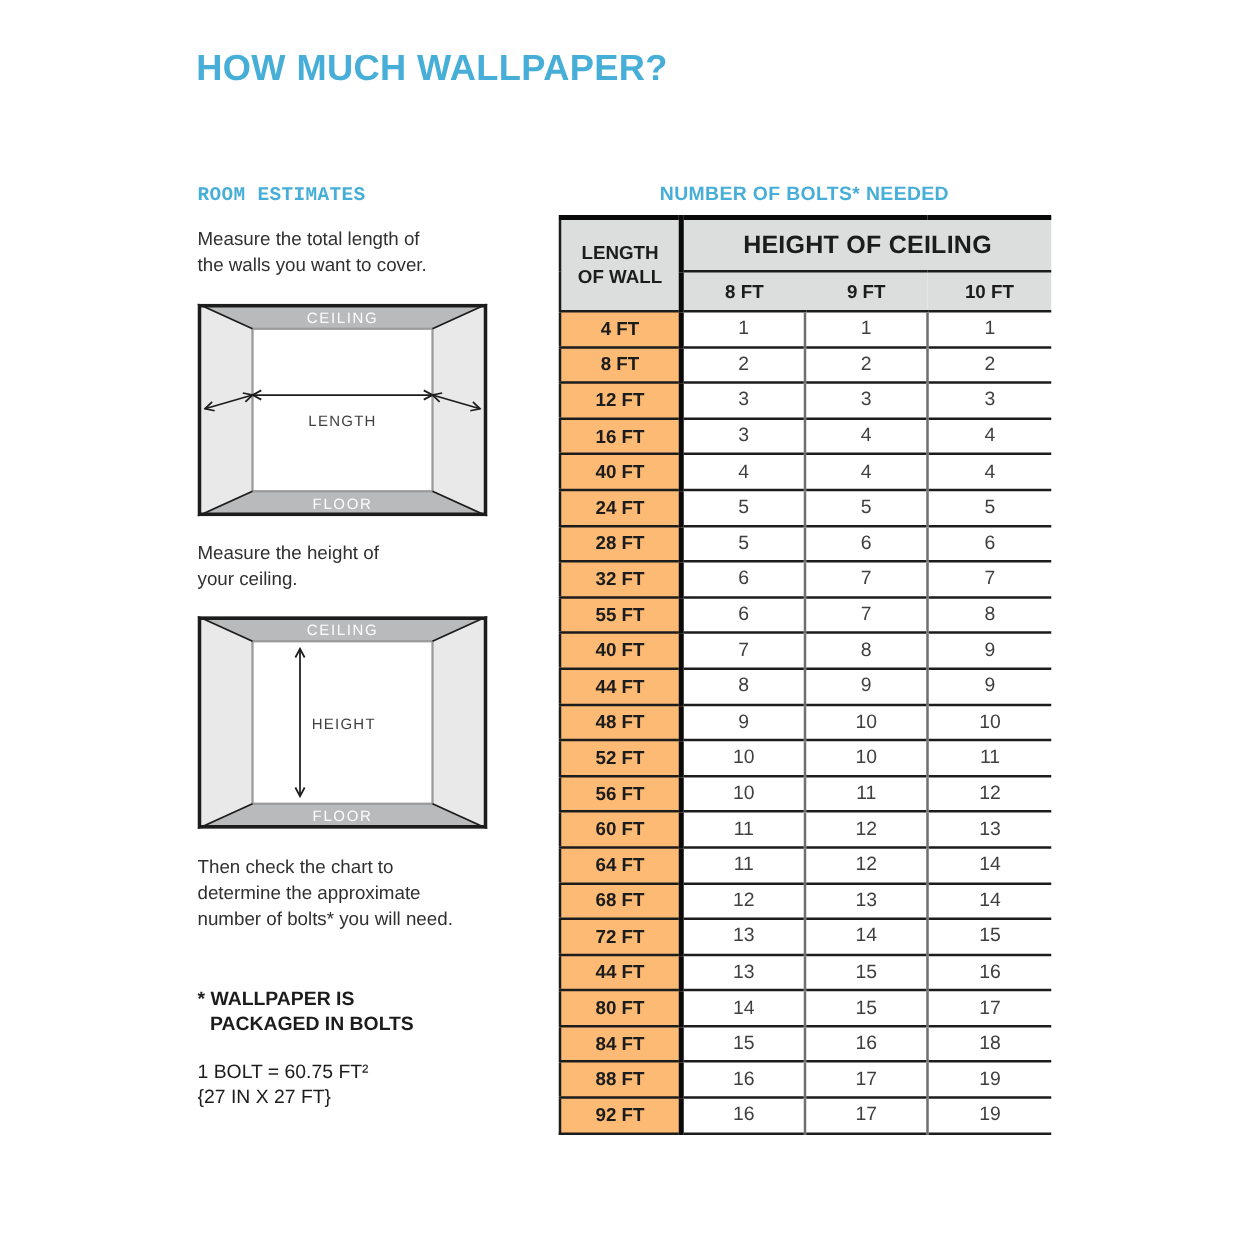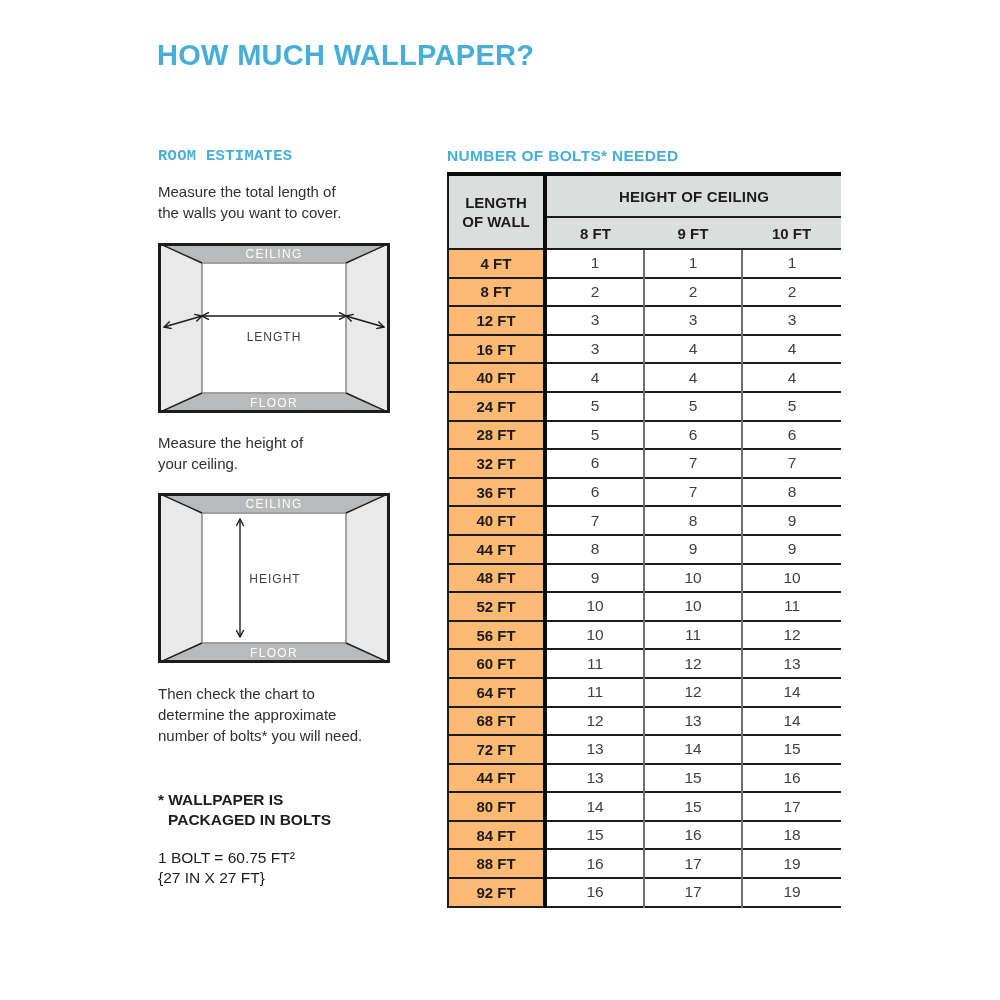--- a/index.html
+++ b/index.html
@@ -13,21 +13,21 @@
 
   .page-title {
     left:157px; top:39px; font-size:29px; font-weight:700;
     color:#47aed8; letter-spacing:0.3px; white-space:nowrap;
   }
   .blue-heading {
     font-size:15.5px; font-weight:700; color:#47aed8; letter-spacing:0.3px;
     white-space:nowrap;
   }
   .room-heading { left:158px; top:147px;font-family:Liberation Mono, monospace; }
-  .table-heading { left:447px; top:147px; width:393px; }
+  .table-heading { left:447px; top:147px; width:393px; text-align:center; }
 
   .para { font-size:15px; line-height:21px; color:#303030; }
   .p1 { left:158px; top:181px; }
   .p2 { left:158px; top:432px; }
   .p3 { left:158px; top:683px; }
 
   .footnote { left:158px; top:790px; font-size:15.5px; line-height:20px; font-weight:700; color:#1c1c1c; }
   .footnote .indent { padding-left:10px; }
   .boltinfo  { left:158px; top:848px; font-size:15.5px; line-height:20px; font-weight:400; color:#1c1c1c; }
 
@@ -37,21 +37,21 @@
   .tbl-wrap { left:447px; top:172px; }
   table.bolts {
     border-collapse:collapse; table-layout:fixed; width:393px;
     border-top:4px solid #0a0a0a;
     border-left:2px solid #1c1c1c;
     border-bottom:2px solid #1c1c1c;
   }
   table.bolts th, table.bolts td { text-align:center; vertical-align:middle; padding:0; }
   .th-wall { background:#dcdddd; font-size:15px; line-height:19px; font-weight:700; color:#1c1c1c; }
   .th-span {
-    background:#dcdddd; height:43px; font-size:15px; font-weight:700; color:#1c1c1c;
+    background:#dcdddd; height:43px; font-size:20px; font-weight:700; color:#1c1c1c;
     border-left:4px solid #0a0a0a; border-bottom:2px solid #1c1c1c; letter-spacing:0.2px;
   }
   .th-sub { background:#dcdddd; height:32px; font-size:15px; font-weight:700; color:#1c1c1c; }
   .th-sub-first { border-left:4px solid #0a0a0a; }
   table.bolts tbody td { height:28.6px; border-top:2px solid #1c1c1c; }
   td.rowlabel { background:#fdba74; font-weight:700; font-size:15px; color:#1c1c1c; }
   td.val { font-size:15.5px; color:#3f3f3f; }
   td.c0 { border-left:4px solid #0a0a0a; }
   td.c1, td.c2 { border-left:2px solid #6f6f6f; }
 
@@ -207,21 +207,21 @@
             <td class="val c1">6</td>
             <td class="val c2">6</td>
           </tr>
           <tr>
             <td class="rowlabel">32 FT</td>
             <td class="val c0">6</td>
             <td class="val c1">7</td>
             <td class="val c2">7</td>
           </tr>
           <tr>
-            <td class="rowlabel">36 FT</td>
+            <td class="rowlabel">55 FT</td>
             <td class="val c0">6</td>
             <td class="val c1">7</td>
             <td class="val c2">8</td>
           </tr>
           <tr>
             <td class="rowlabel">40 FT</td>
             <td class="val c0">7</td>
             <td class="val c1">8</td>
             <td class="val c2">9</td>
           </tr>

